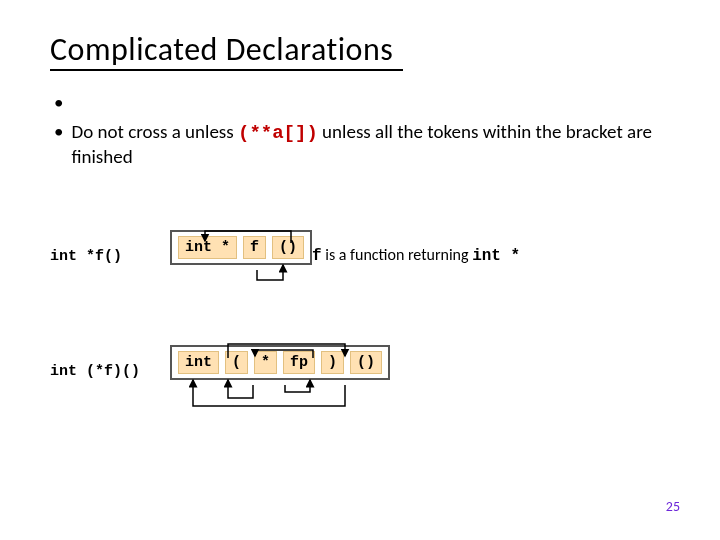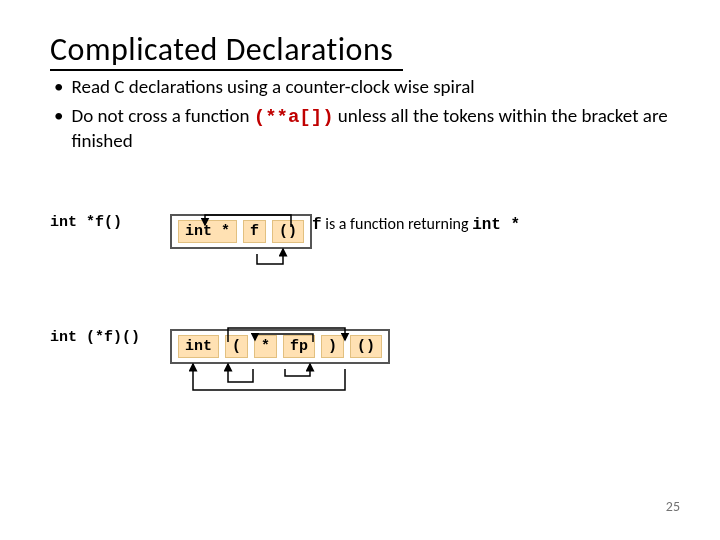--- a/index.html
+++ b/index.html
@@ -16,21 +16,21 @@
     box-sizing: border-box;
     padding: 30px 50px 0 50px;
   }
   .title {
     font-size: 32px;
     font-weight: 400;
     letter-spacing: 0.5px;
     border-bottom: 2px solid #000;
     display: inline-block;
     padding-right: 10px;
-    margin-bottom: 2px;
+    margin-bottom: 18px;
   }
   .bullets {
     font-size: 19px;
     line-height: 1.3;
     margin-top: 2px;
   }
   .bul {
     display: flex;
     margin-bottom: 4px;
   }
@@ -47,21 +47,21 @@
     font-family: "Courier New", monospace;
     font-weight: bold;
     font-size: 15px;
   }
   .examples {
     margin-top: 60px;
     font-size: 15px;
   }
   .row {
     display: flex;
-    align-items: flex-start;
+    align-items: flex-end;
     margin-bottom: 80px;
   }
   .lhs {
     width: 120px;
     flex: 0 0 120px;
   }
   .diagram {
     flex: 0 0 auto;
     position: relative;
   }
@@ -88,45 +88,42 @@
   }
   .desc .code-black {
     font-family: "Courier New", monospace;
     font-weight: bold;
   }
   .pagenum {
     position: absolute;
     right: 40px;
     bottom: 25px;
     font-size: 14px;
-    color: #737373;
+    color: #6d28d9;
   }
   svg.arrows {
     position: absolute;
     pointer-events: none;
   }
 </style>
 </head>
 <body>
 
 <div class="slide">
 
   <div class="title">Complicated  Declarations</div>
 
   <div class="bullets">
     <div class="bul">
       <span class="dot">•</span>
-      <span>
-        <span>Read C declarations using a counter-clock wise spiral</span>
-      </span>
     </div>
     <div class="bul">
       <span class="dot">•</span>
       <span>
-        <span>Do not cross a function </span><span class="code-inline">(**a[])</span><span> unless all the tokens within the bracket are finished</span>
+        <span>Do not cross a unless </span><span class="code-inline">(**a[])</span><span> unless all the tokens within the bracket are finished</span>
       </span>
     </div>
   </div>
 
   <div class="examples">
 
     <div class="row">
       <div class="lhs mono">int *f()</div>
 
       <div class="diagram">

